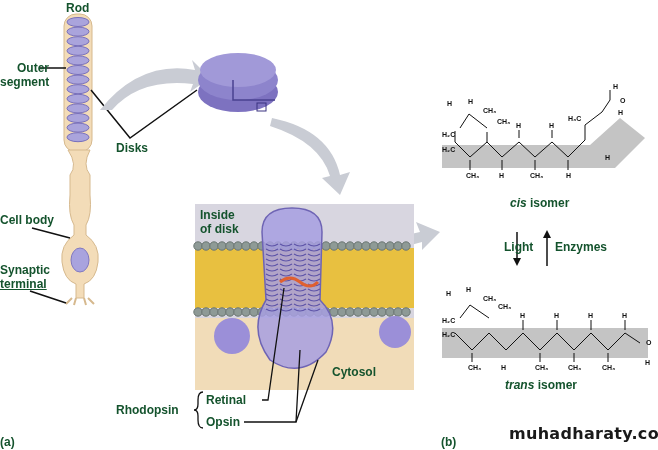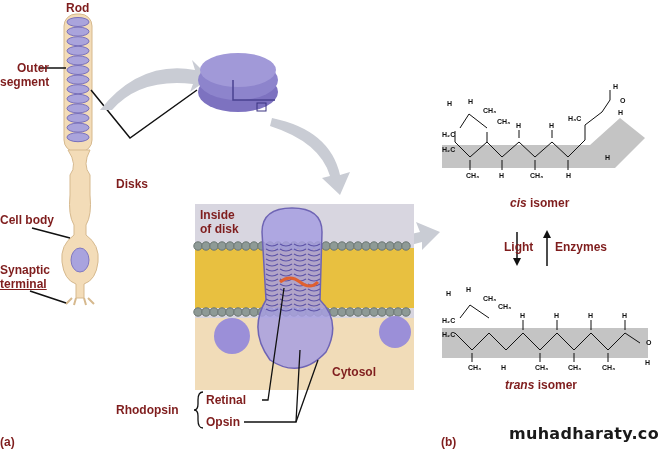--- a/index.html
+++ b/index.html
@@ -1,17 +1,17 @@
 <!DOCTYPE html>
 <html><head>
 <meta charset="utf-8">
 <style>
   html,body{margin:0;padding:0;background:#fff;}
   body{width:658px;height:450px;position:relative;overflow:hidden;font-family:"Liberation Sans",sans-serif;}
-  .lbl{position:absolute;font-weight:bold;font-size:12px;color:#7f1d1d;line-height:14px;white-space:nowrap;}
+  .lbl{position:absolute;font-weight:bold;font-size:12px;color:#14532d;line-height:14px;white-space:nowrap;}
   svg{position:absolute;left:0;top:0;}
   .chem text{font-family:"Liberation Sans",sans-serif;font-weight:bold;font-size:7px;fill:#111;}
   .wm{position:absolute;left:509px;top:424px;font-family:"DejaVu Sans",sans-serif;font-weight:bold;font-size:16px;color:#1a1a1a;letter-spacing:0.3px;}
 </style>
 </head>
 <body>
 
 <svg width="658" height="450">
 
   <g>
@@ -253,21 +253,21 @@
       <text x="588" y="318">H</text>
       <text x="622" y="318">H</text>
     <text x="646" y="345">O</text>
       <text x="645" y="365">H</text>
   </g>
 </svg>
 
 <div class="lbl" style="left:66px;top:1px;">Rod</div>
 <div class="lbl" style="left:0;top:61px;padding-left:17px;">Outer</div>
 <div class="lbl" style="left:0;top:75px;text-align:center;">segment</div>
-<div class="lbl" style="left:116px;top:141px;margin-top:36px;">Disks</div>
+<div class="lbl" style="left:116px;top:141px;">Disks</div>
 <div class="lbl" style="left:0;top:213px;">Cell body</div>
 <div class="lbl" style="left:0;top:263px;text-align:right;">Synaptic</div>
 <div class="lbl" style="left:0;top:277px;text-decoration:underline;">terminal</div>
 <div class="lbl" style="left:200px;top:208px;">Inside</div>
 <div class="lbl" style="left:200px;top:222px;">of disk</div>
 <div class="lbl" style="left:332px;top:365px;">Cytosol</div>
 <div class="lbl" style="left:116px;top:403px;">Rhodopsin</div>
 <div class="lbl" style="left:206px;top:393px;">Retinal</div>
 <div class="lbl" style="left:206px;top:415px;">Opsin</div>
 <div class="lbl" style="left:0;top:435px;">(a)</div>

